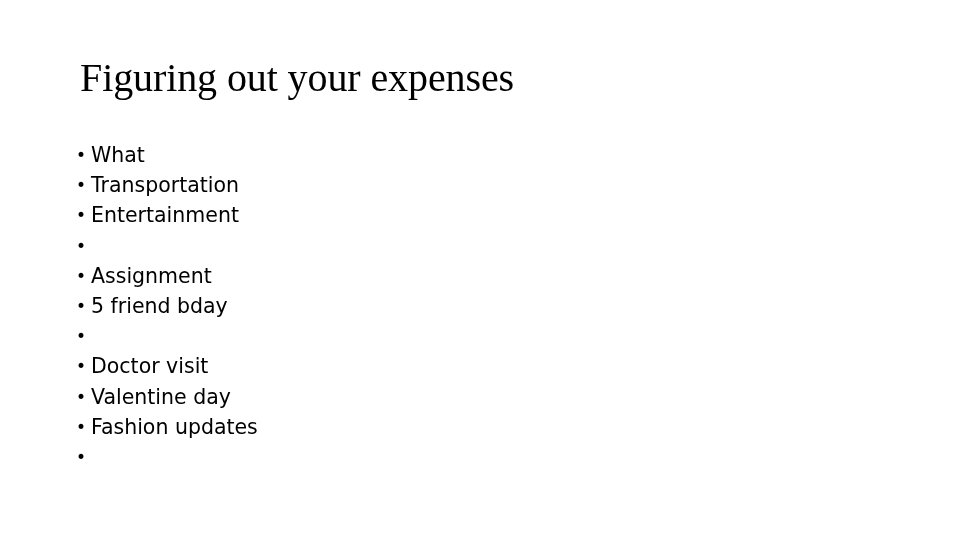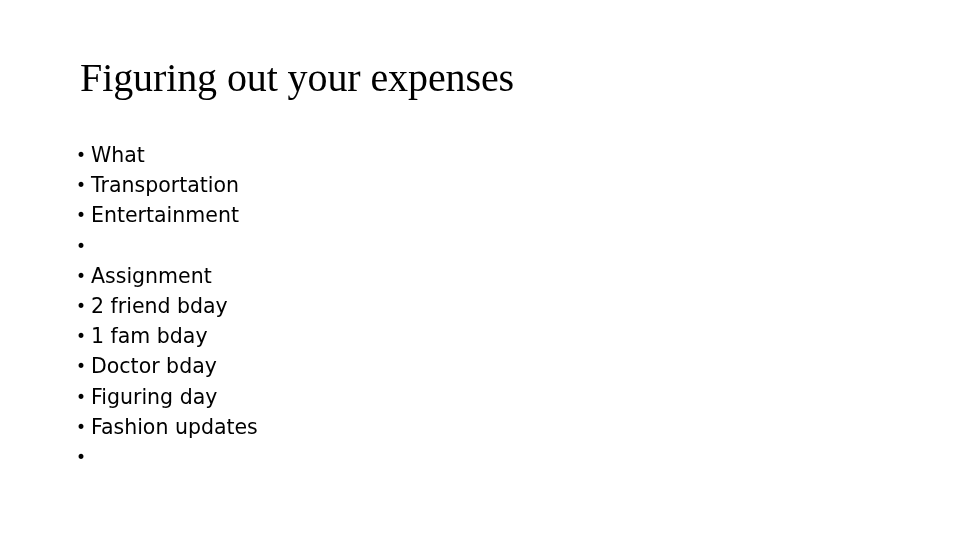--- a/index.html
+++ b/index.html
@@ -104,36 +104,35 @@
       <span class="bullet-marker">•</span>
     </li>
 
     <li class="bullet-item">
       <span class="bullet-marker">•</span>
       <span class="bullet-text">Assignment</span>
     </li>
 
     <li class="bullet-item">
       <span class="bullet-marker">•</span>
-      <span class="bullet-text">2 friend bday</span>
+      <span class="bullet-text">5 friend bday</span>
     </li>
 
     <li class="bullet-item">
       <span class="bullet-marker">•</span>
-      <span class="bullet-text">1 fam bday</span>
     </li>
 
     <li class="bullet-item">
       <span class="bullet-marker">•</span>
-      <span class="bullet-text">Doctor bday</span>
+      <span class="bullet-text">Doctor visit</span>
     </li>
 
     <li class="bullet-item">
       <span class="bullet-marker">•</span>
-      <span class="bullet-text">Figuring day</span>
+      <span class="bullet-text">Valentine day</span>
     </li>
 
     <li class="bullet-item">
       <span class="bullet-marker">•</span>
       <span class="bullet-text">Fashion updates</span>
     </li>
 
     <li class="bullet-item">
       <span class="bullet-marker">•</span>
     </li>

